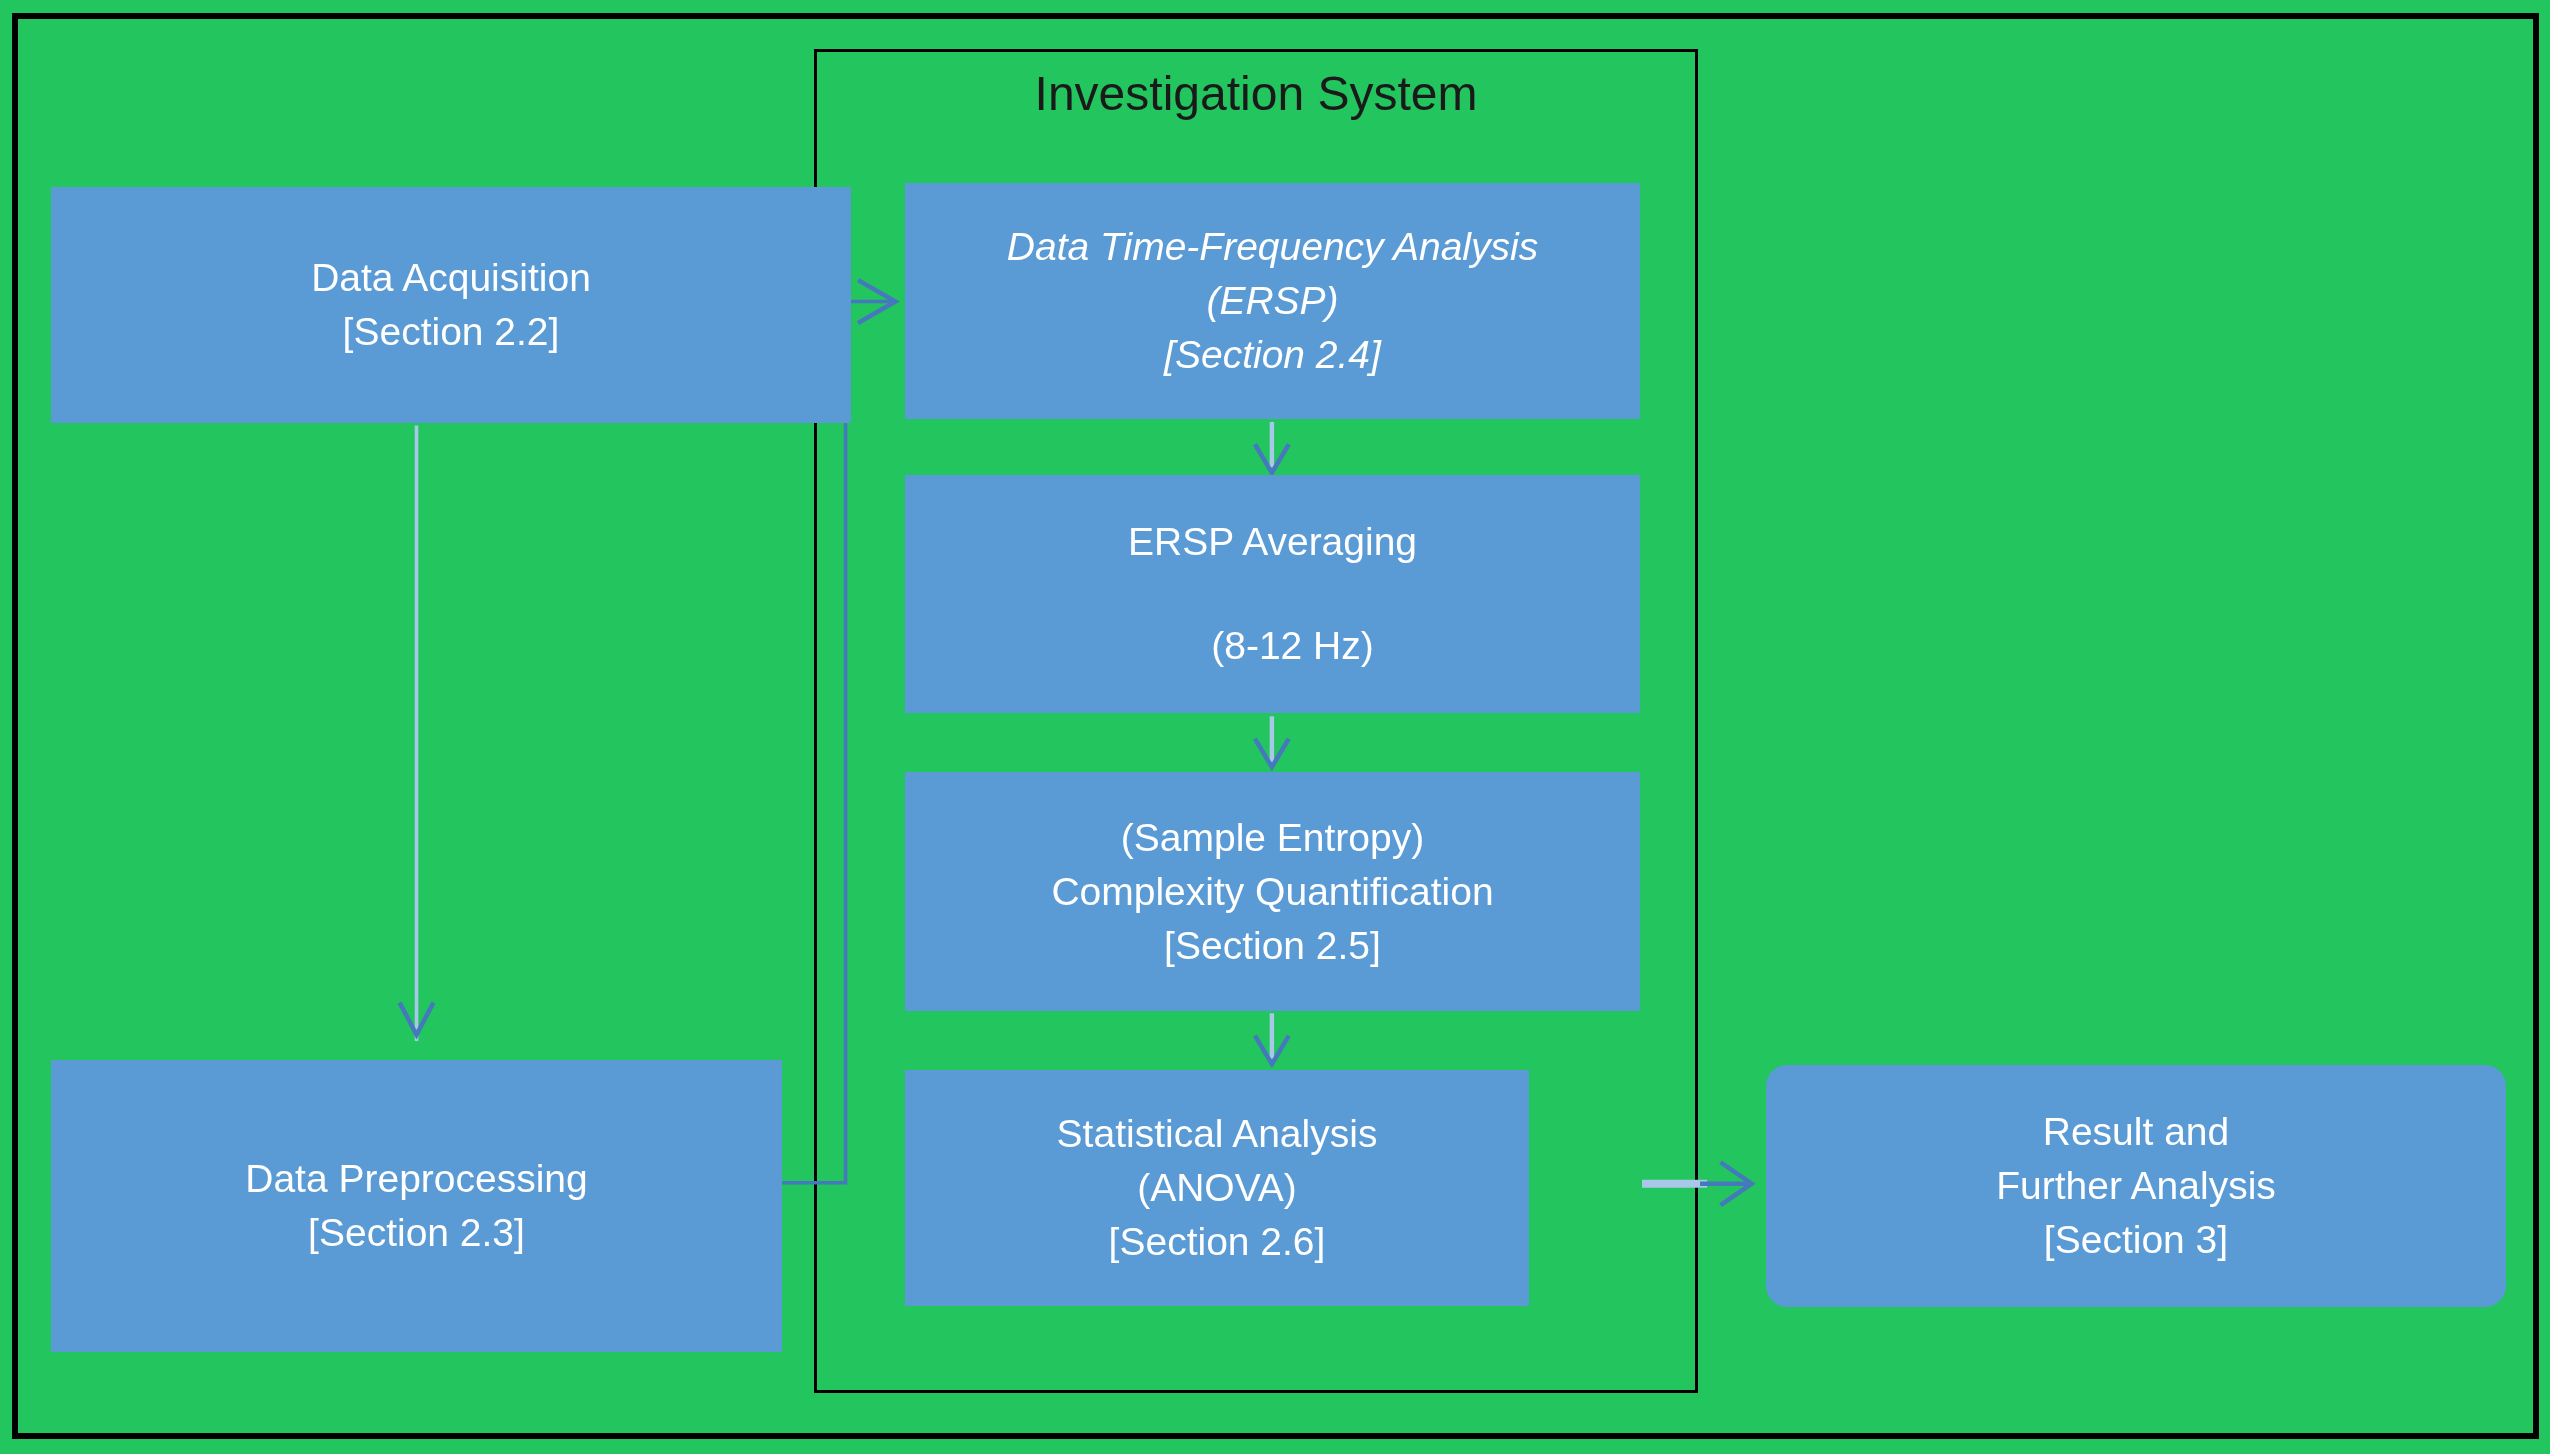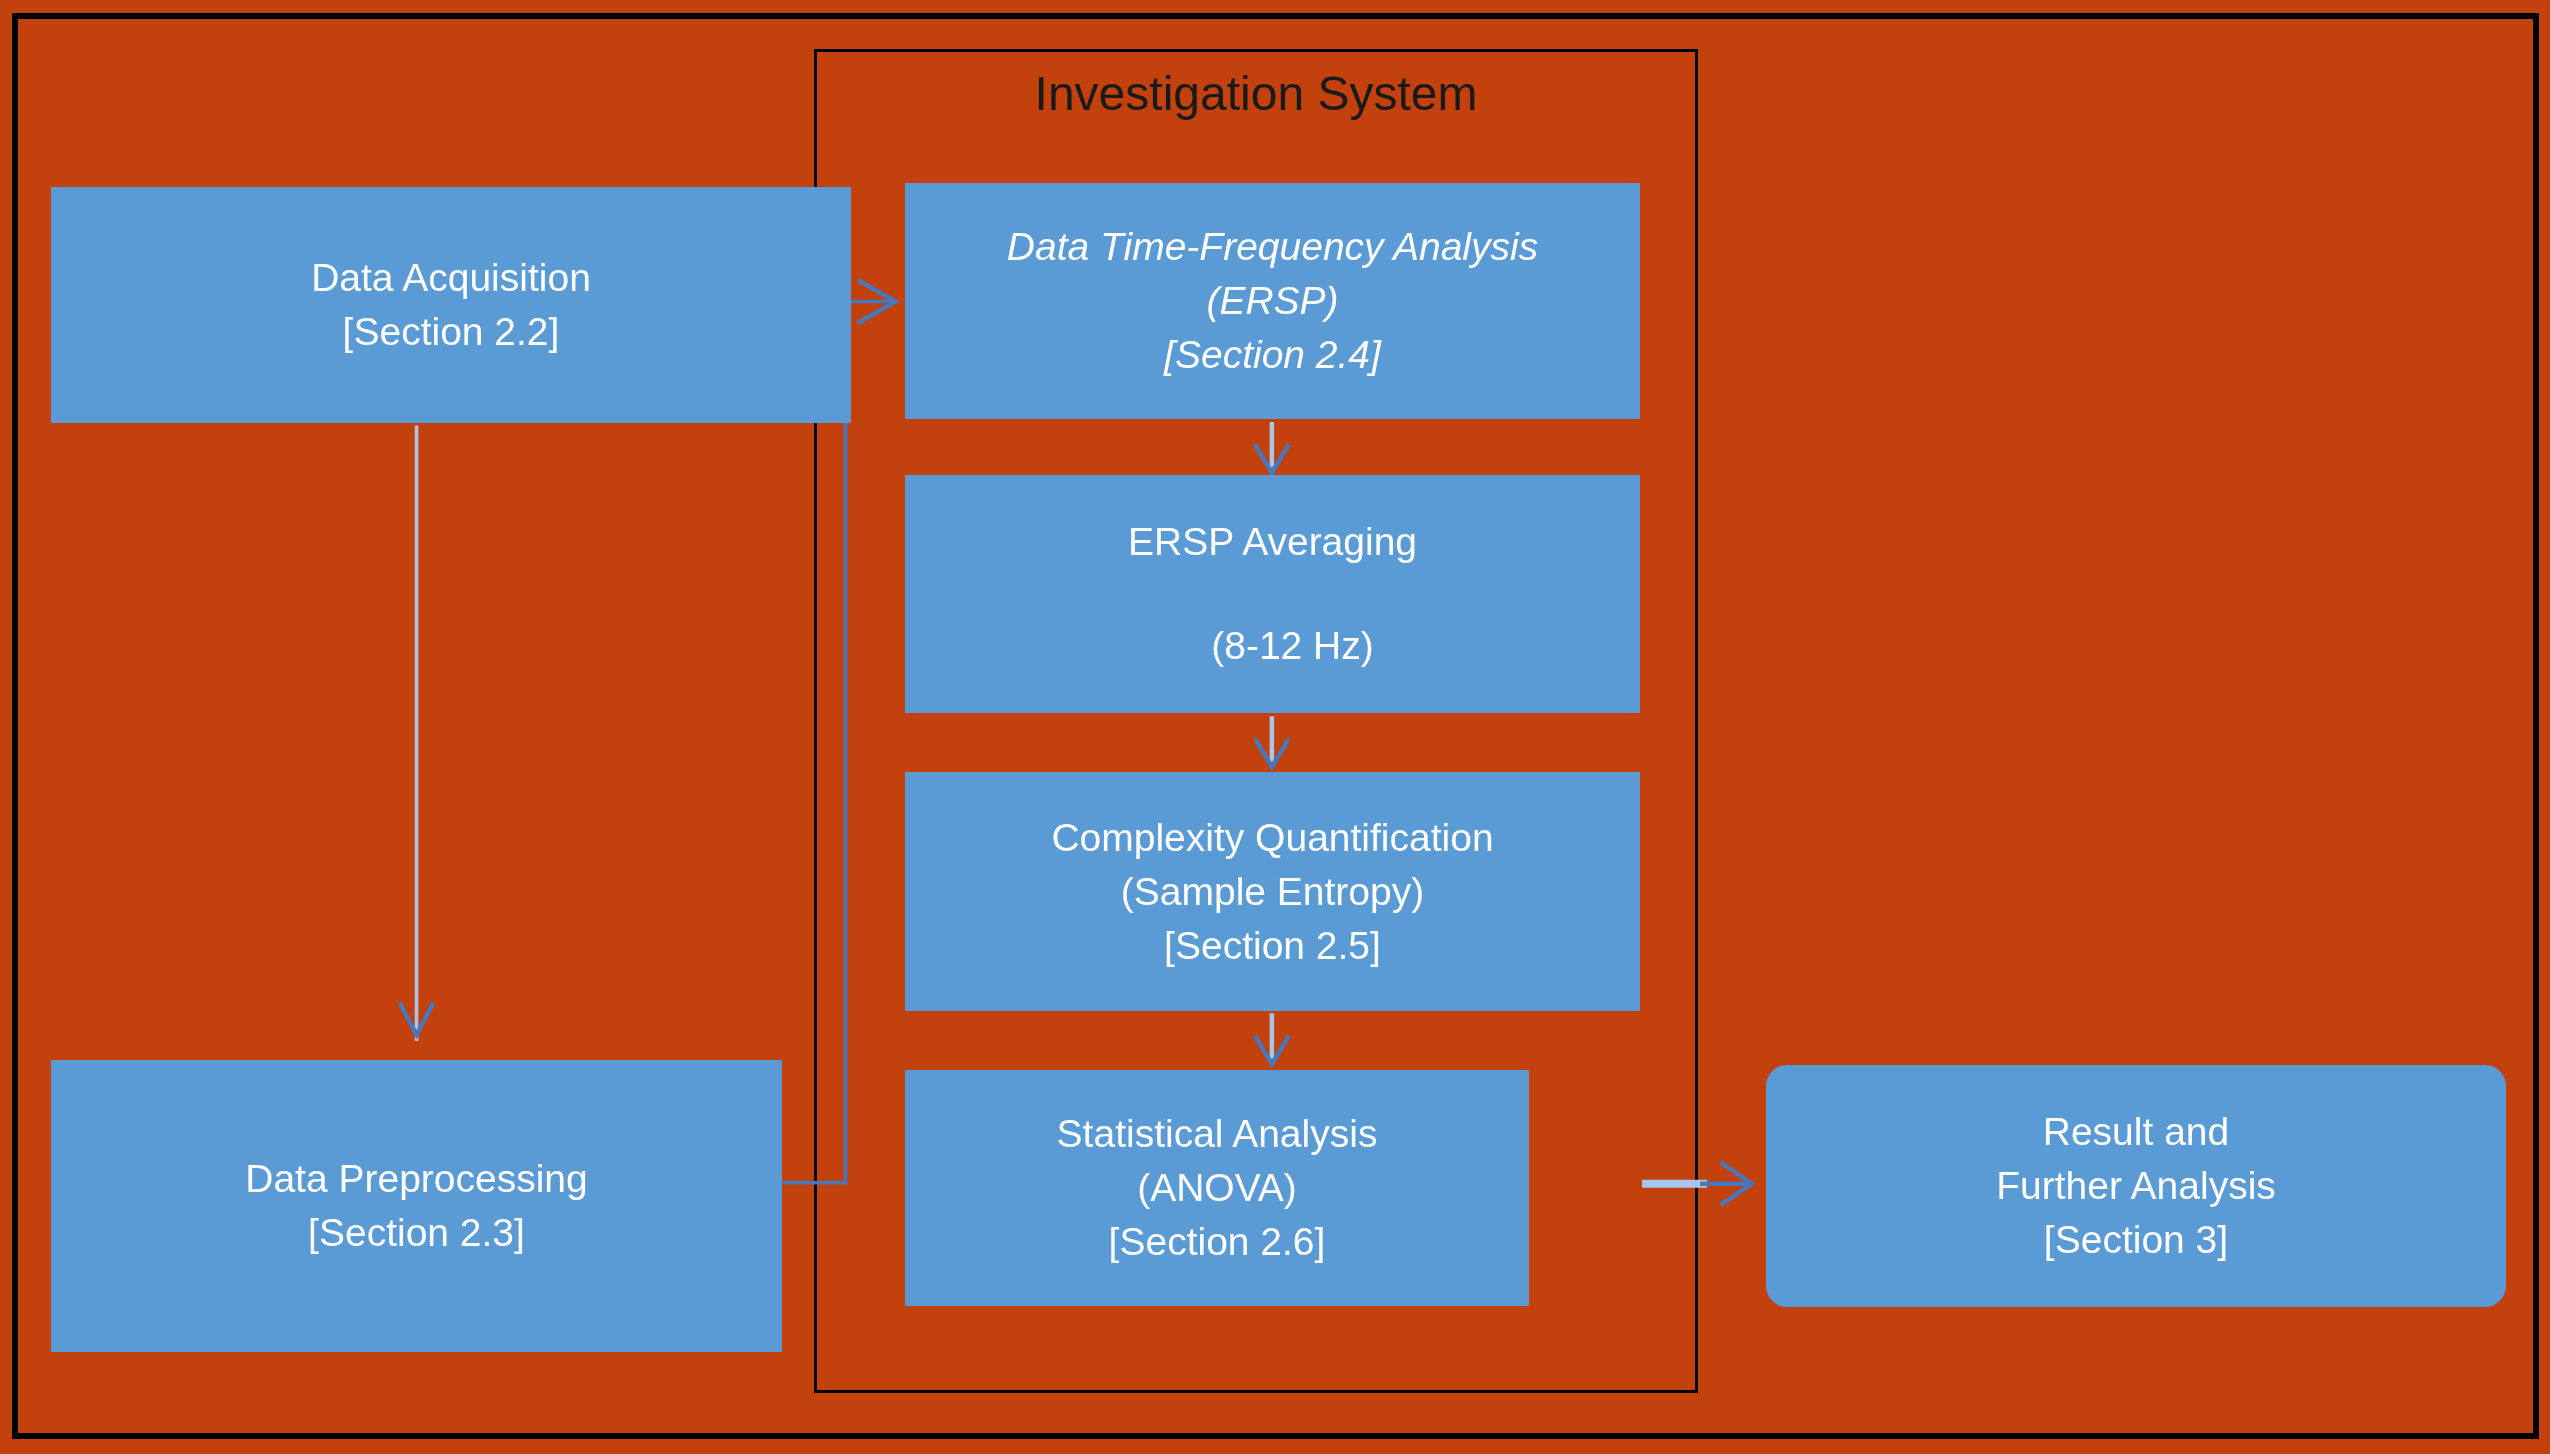--- a/index.html
+++ b/index.html
@@ -5,21 +5,21 @@
   html, body {
     margin: 0;
     padding: 0;
     background: #ffffff;
     font-family: "Liberation Sans", sans-serif;
   }
   .canvas {
     position: relative;
     width: 2550px;
     height: 1454px;
-    background: #c2410c;
+    background: #22c55e;
     overflow: hidden;
   }
   .outer-frame {
     position: absolute;
     left: 11.6px; top: 12.5px;
     width: 2527px; height: 1426px;
     border: 6.2px solid var(--frame, #000);
     box-sizing: border-box;
   }
   .inv-container {
@@ -125,22 +125,22 @@
     <div>(ERSP)</div>
     <div>[Section 2.4]</div>
   </div>
 
   <div class="node n-avg">
     <div>ERSP Averaging</div>
     <div class="gap">(8-12 Hz)</div>
   </div>
 
   <div class="node n-cq">
+    <div>(Sample Entropy)</div>
     <div>Complexity Quantification</div>
-    <div>(Sample Entropy)</div>
     <div>[Section 2.5]</div>
   </div>
 
   <div class="node n-stat">
     <div>Statistical Analysis</div>
     <div>(ANOVA)</div>
     <div>[Section 2.6]</div>
   </div>
 
   <div class="node n-res">

